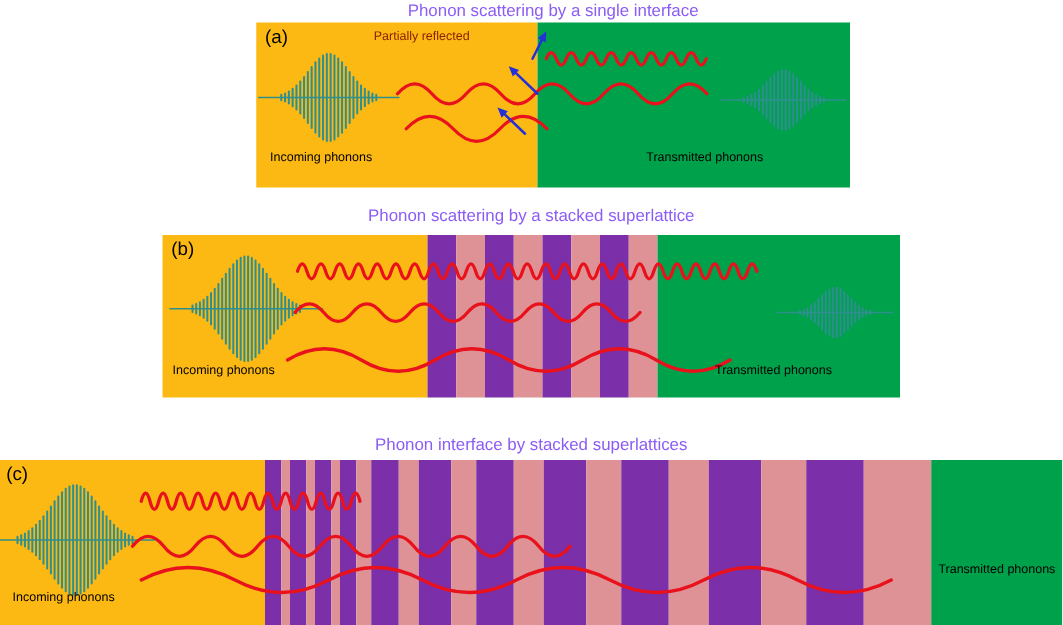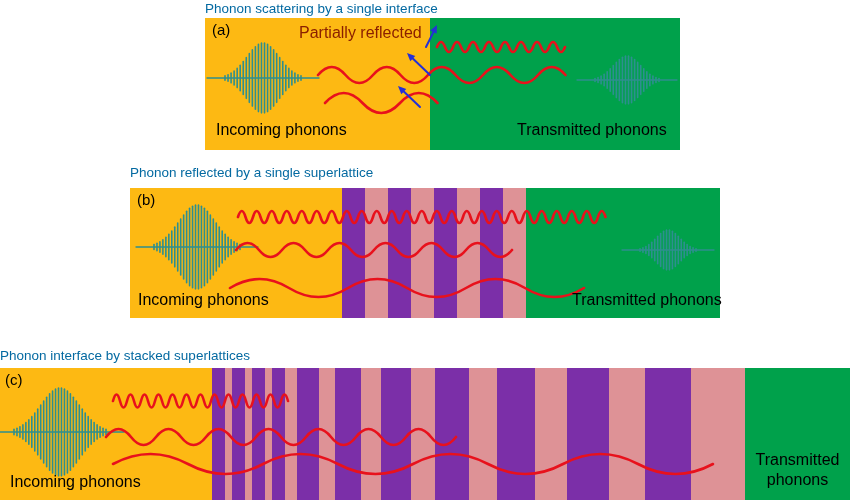--- a/index.html
+++ b/index.html
@@ -3,40 +3,40 @@
 <meta charset="utf-8">
 <style>
   html,body{margin:0;padding:0;background:#fff;}
   .canvas{
     position:relative;width:850px;height:500px;background:#ffffff;
     font-family:"Liberation Sans",sans-serif;overflow:hidden;
   }
   .bg{position:absolute;z-index:1;}
   .sl{position:absolute;z-index:1;display:flex;}
   .sl > div{height:100%;}
-  .title{position:absolute;z-index:3;font-size:13.5px;color:#0369a1;text-align:left;}
-  .lbl{position:absolute;z-index:3;font-size:16px;color:#000;white-space:nowrap;}
+  .title{position:absolute;z-index:3;font-size:13.5px;color:#8b5cf6;text-align:center;}
+  .lbl{position:absolute;z-index:3;font-size:10px;color:#000;white-space:nowrap;}
   .lbl.wrap{white-space:normal;text-align:center;line-height:1.25;}
   .plabel{position:absolute;z-index:3;font-size:15px;color:#000;}
   #overlay{position:absolute;left:0;top:0;z-index:2;pointer-events:none;}
 </style>
 </head>
 <body>
 
 <div class="canvas">
 
   <div class="title" style="left:205px;top:1px;width:475px">Phonon scattering by a single interface</div>
   <div class="bg" style="left: 205px; top: 18px; width: 225px; height: 132px; background: rgb(253, 185, 19);"></div>
   <div class="bg" style="left: 430px; top: 18px; width: 250px; height: 132px; background: rgb(0, 161, 75);"></div>
   <div class="plabel" style="left:212px;top:21px">(a)</div>
   <div class="lbl" style="left: 299px; top: 24px; color: rgb(139, 32, 0);">Partially reflected</div>
   <div class="lbl" style="left:216px;top:121px">Incoming phonons</div>
   <div class="lbl" style="left:517px;top:121px">Transmitted phonons</div>
 
-  <div class="title" style="left:130px;top:165px;width:590px">Phonon reflected by a single superlattice</div>
+  <div class="title" style="left:130px;top:165px;width:590px">Phonon scattering by a stacked superlattice</div>
   <div class="bg" style="left: 130px; top: 188px; width: 212px; height: 130px; background: rgb(253, 185, 19);"></div>
   <div class="sl" id="sl-b" style="left:342px;top:188px;width:184px;height:130px">
       <div style="flex: 0 0 23px; background: rgb(123, 47, 168);"></div>
       <div style="flex: 0 0 23px; background: rgb(222, 146, 150);"></div>
       <div style="flex: 0 0 23px; background: rgb(123, 47, 168);"></div>
       <div style="flex: 0 0 23px; background: rgb(222, 146, 150);"></div>
       <div style="flex: 0 0 23px; background: rgb(123, 47, 168);"></div>
       <div style="flex: 0 0 23px; background: rgb(222, 146, 150);"></div>
       <div style="flex: 0 0 23px; background: rgb(123, 47, 168);"></div>
       <div style="flex: 0 0 23px; background: rgb(222, 146, 150);"></div>

